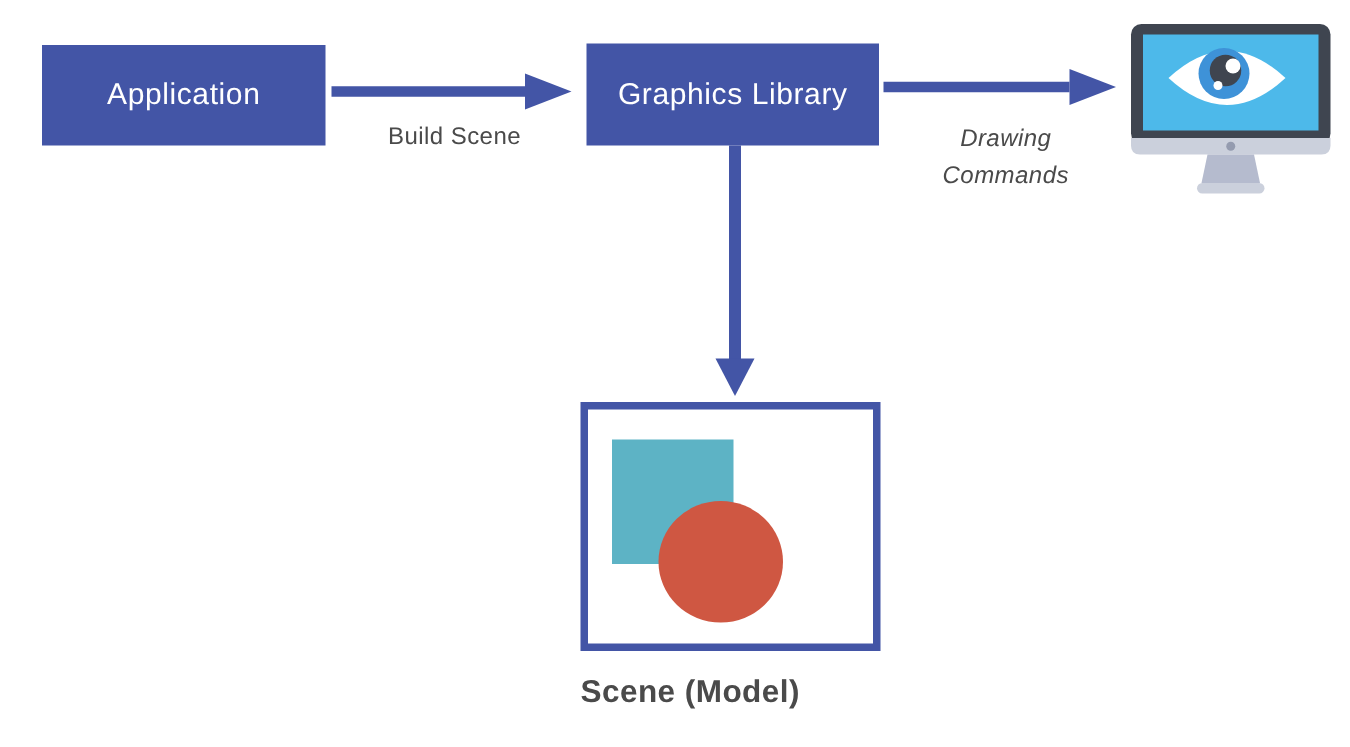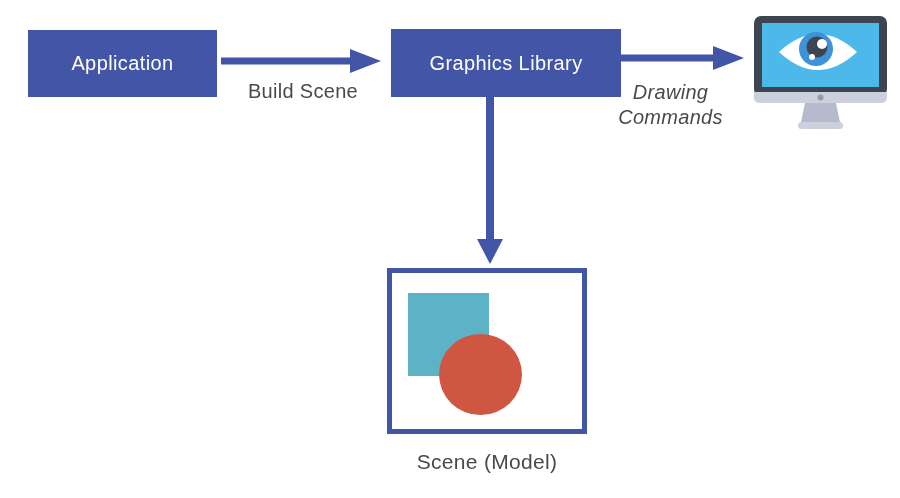--- a/index.html
+++ b/index.html
@@ -5,24 +5,24 @@
   html, body { margin:0; padding:0; background:#ffffff; }
   body { width:900px; height:498px; font-family:"Liberation Sans", sans-serif; }
   .canvas { position:relative; width:900px; height:498px; background:#ffffff; overflow:hidden; }
 
   .node {
     position:absolute; background:#4355a6; color:#ffffff;
     display:flex; align-items:center; justify-content:center;
     font-size:20px; letter-spacing:0.4px;
   }
   #node-application { left:28px; top:30px; width:189px; height:67px; }
-  #node-graphics   { left:391px; top:29px; width:230px; height:68px; }
+  #node-graphics   { left:391px; top:29px; width:195px; height:68px; }
 
   .edge-label {
-    position:absolute; color:#4a4a4a; font-size:20px;
+    position:absolute; color:#4a4a4a; font-size:16px;
     text-align:center; line-height:25px; letter-spacing:0.3px;
   }
   #label-build  { left:220px; top:79px;  width:166px; }
   #label-draw   { left:598px; top:80px;  width:145px;font-style:italic; }
   #label-update { left:369px; top:170px; width:130px; }
 
   .arrows { position:absolute; left:0; top:0; width:900px; height:498px; }
   .arrows line    { stroke:#4355a6; }
   .arrows polygon { fill:#4355a6; }
 
@@ -33,21 +33,21 @@
   #scene-square {
     position:absolute; left:408px; top:293px; width:81px; height:83px;
     background:#5db3c5;
   }
   #scene-circle {
     position:absolute; left:439px; top:334px; width:83px; height:81px;
     border-radius:50%; background:#cf5742;
   }
   #label-scene {
     position:absolute; left:387px; top:450px; width:200px;
-    color:#4a4a4a; font-size:21px; text-align:center; letter-spacing:0.3px;
+    color:#4a4a4a; font-size:21px; text-align:left; letter-spacing:0.3px;font-weight:bold;
   }
 
   #monitor { position:absolute; left:748px; top:10px; width:145px; height:125px; }
 </style>
 </head>
 <body>
 
 <div class="canvas">
 
   <svg class="arrows" viewBox="0 0 900 498">

